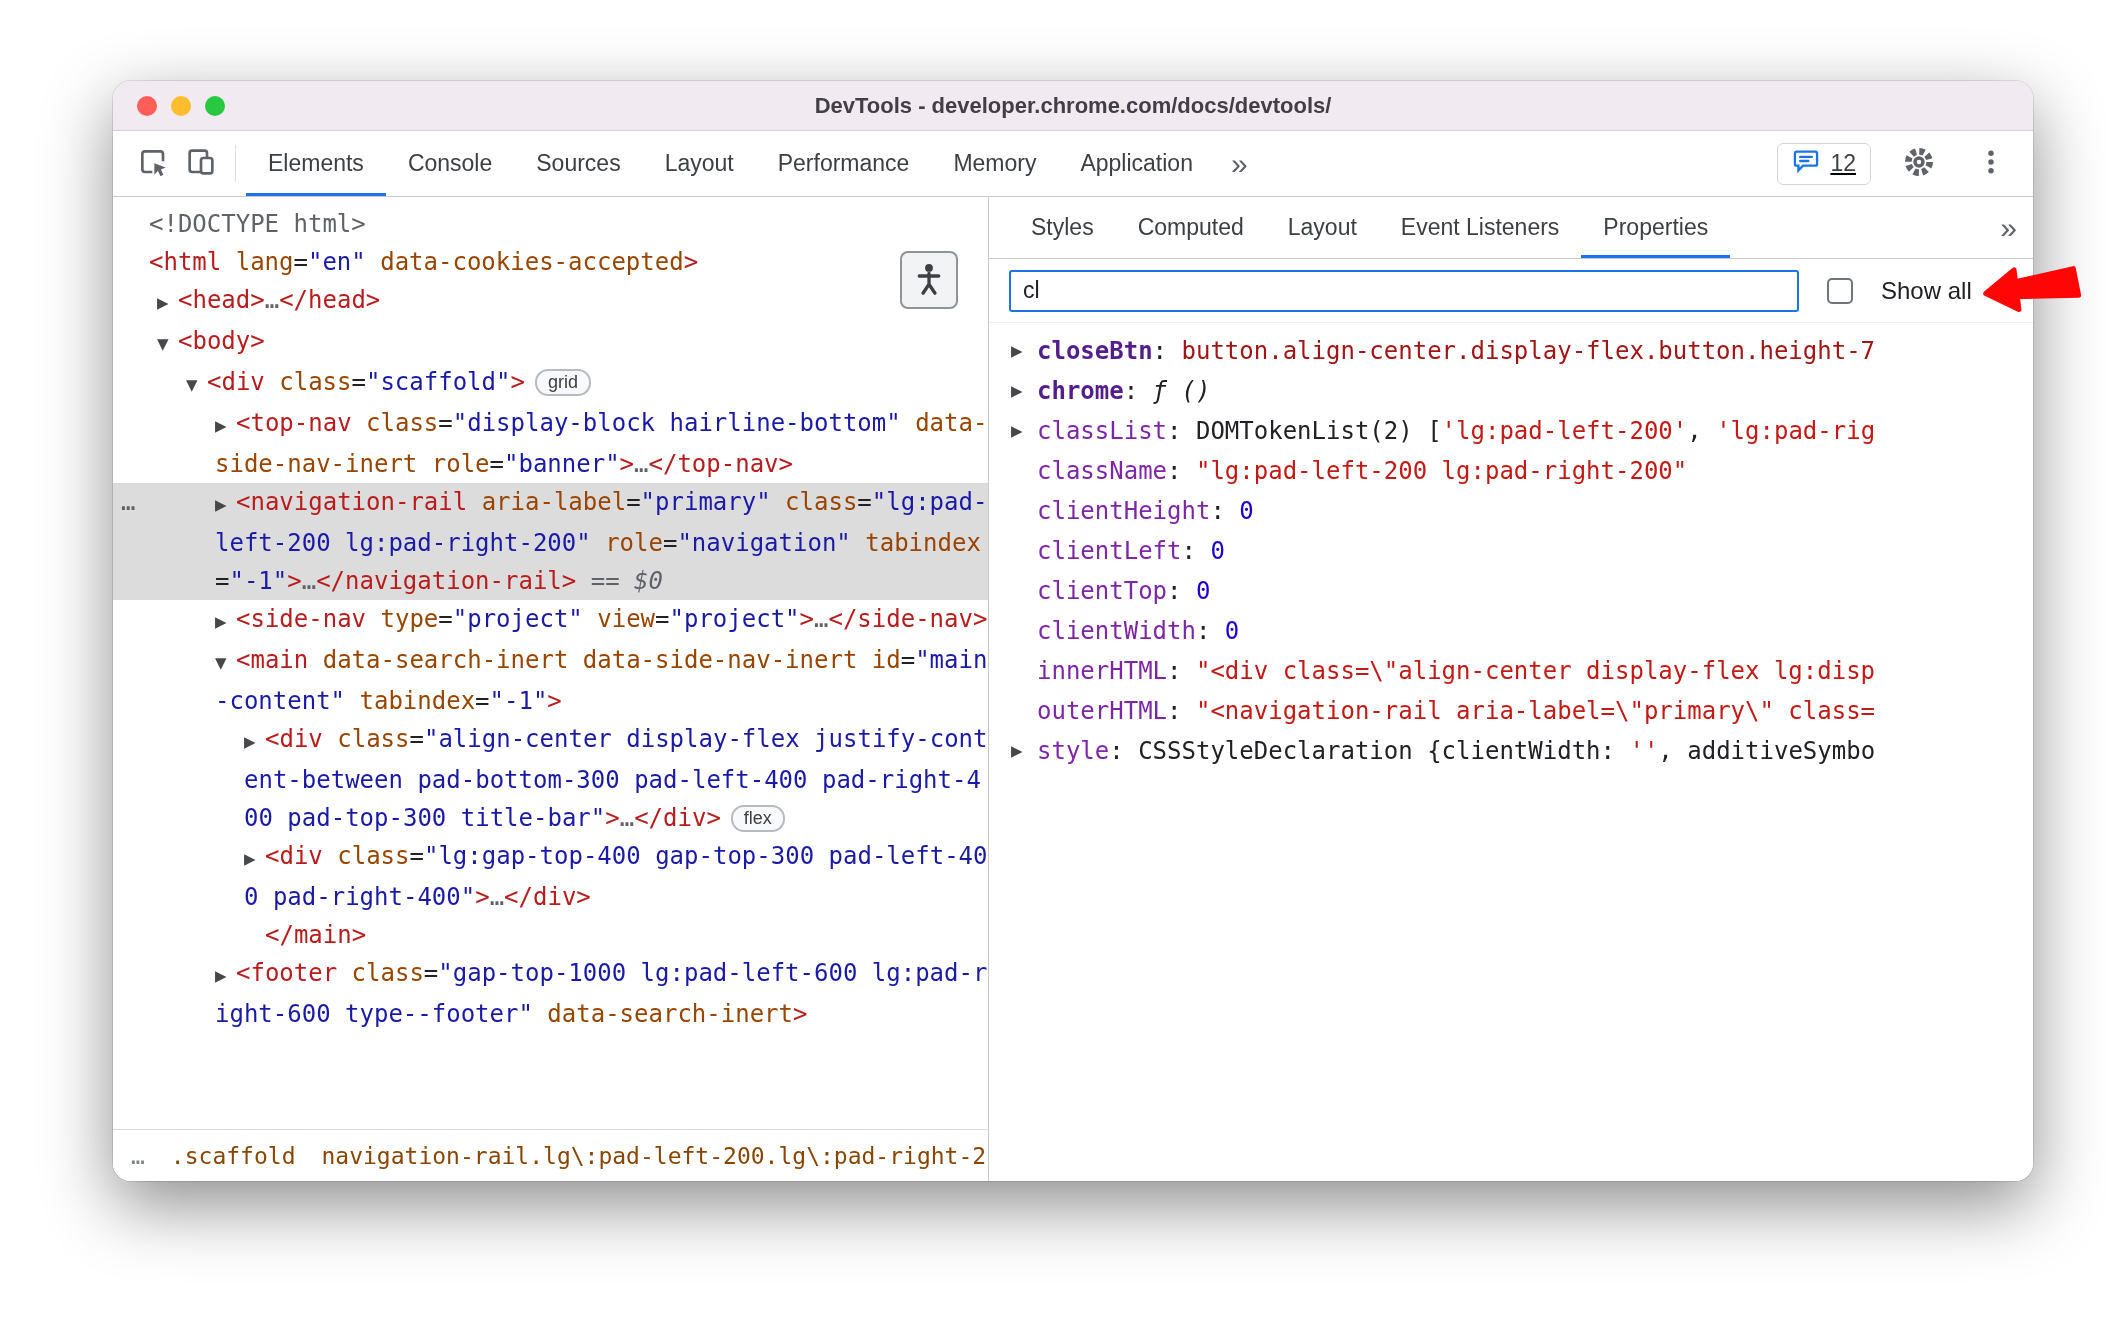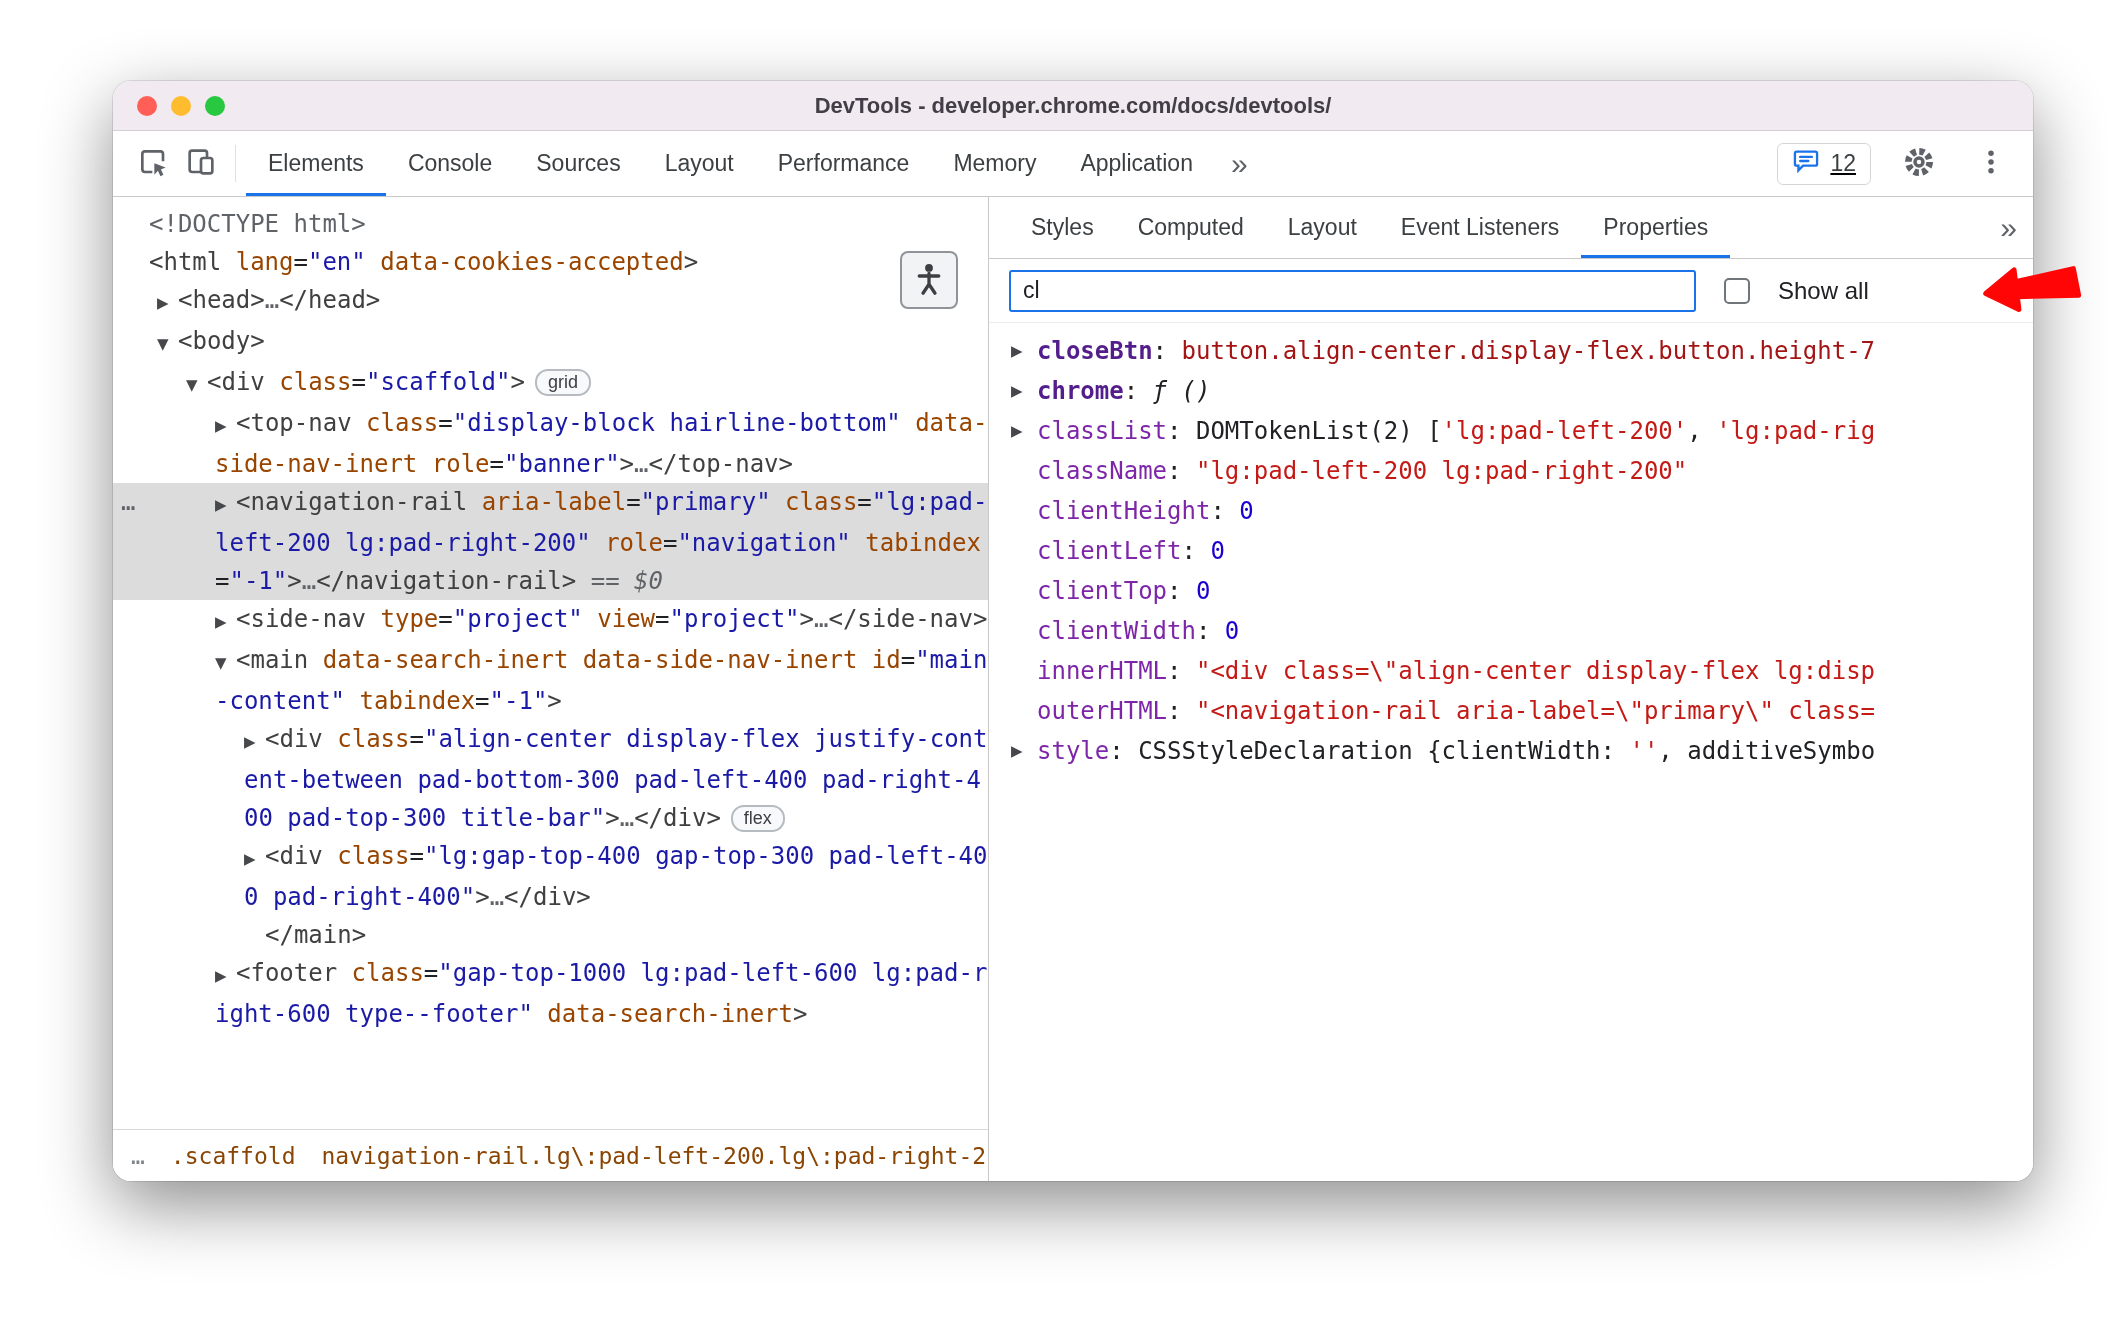--- a/index.html
+++ b/index.html
@@ -23,31 +23,31 @@
   .issues-btn{display:flex;align-items:center;gap:10px;height:42px;padding:0 14px;border:1px solid #d5d5d5;border-radius:6px;background:#fff;font-size:23px;color:#3c4043;cursor:pointer;}
   .main{flex:1;display:flex;min-height:0;}
   .elements-panel{width:876px;flex:0 0 876px;border-right:1px solid #c9c9c9;display:flex;flex-direction:column;position:relative;background:#fff;min-height:0;}
   .code{flex:1;overflow:hidden;padding-top:8px;font-family:"DejaVu Sans Mono","Liberation Mono",monospace;font-size:24px;line-height:38px;}
   .trow{position:relative;white-space:pre-wrap;word-break:break-all;color:#202124;}
   .trow.selected{background:#dcdcdc;}
   .tri{display:inline-block;width:21px;font-size:15px;color:#46484b;font-family:"DejaVu Sans",sans-serif;}
   .gutter{position:absolute;left:8px;top:0;color:#5f6368;}
   .badge{display:inline-block;margin-left:10px;border:2px solid #b6bbc1;border-radius:13px;background:#f8f9fa;color:#3c4043;
          font-family:"Liberation Sans",sans-serif;font-size:18px;line-height:23px;padding:0 11px;vertical-align:2px;white-space:nowrap;cursor:pointer;}
-  .tk-tag{color:#404040}.tk-attr{color:#994500}.tk-val{color:#1a1aa6}.tk-dim{color:#5f6368}.tk-plain{color:#202124}
+  .tk-tag{color:#b91c1c}.tk-attr{color:#994500}.tk-val{color:#1a1aa6}.tk-dim{color:#5f6368}.tk-plain{color:#202124}
   .tk-flag{color:#5f6368;font-style:italic}
   .a11y-btn{position:absolute;top:54px;right:30px;width:58px;height:58px;border:2px solid #909499;border-radius:8px;background:#f2f3f4;
             display:flex;align-items:center;justify-content:center;cursor:pointer;}
   .crumbs{flex:0 0 52px;height:52px;border-top:1px solid #d9d9d9;display:flex;align-items:center;gap:26px;padding:0 18px;
           font-family:"DejaVu Sans Mono","Liberation Mono",monospace;font-size:23px;white-space:nowrap;overflow:hidden;background:#fff;}
   .crumb{color:#8a4503;cursor:pointer}.crumb-dim{color:#80868b;cursor:pointer}
   .sidebar{flex:1;display:flex;flex-direction:column;min-width:0;background:#fff;}
   .side-tabs{height:62px;flex:0 0 62px;display:flex;align-items:stretch;border-bottom:1px solid #c9c9c9;padding-left:20px;}
   .filter-row{height:64px;flex:0 0 64px;display:flex;align-items:center;padding:0 20px;border-bottom:1px solid #ececec;}
-  .filter-input{width:687px;height:42px;border:2px solid #1a73e8;border-radius:3px;padding:0 12px;font-size:23px;
+  .filter-input{width:790px;height:42px;border:2px solid #1a73e8;border-radius:3px;padding:0 12px;font-size:23px;
                 font-family:"Liberation Sans",sans-serif;color:#202124;outline:none;}
   .checkbox{width:26px;height:26px;border:2px solid #70757a;border-radius:5px;background:#fff;margin-left:28px;flex:0 0 26px;cursor:pointer;}
   .show-all{margin-left:28px;font-size:24px;color:#202124;cursor:pointer;white-space:nowrap;}
   .props{flex:1;overflow:hidden;padding-top:8px;font-family:"DejaVu Sans Mono","Liberation Mono",monospace;font-size:24px;line-height:40px;white-space:nowrap;}
   .prow{position:relative;padding-left:48px;}
   .ptri{position:absolute;left:22px;top:0;font-size:15px;color:#46484b;font-family:"DejaVu Sans",sans-serif;}
   .pname{color:#7d26a8}
   .pname.own{font-weight:700;color:#531e8c}
   .v-dark{color:#202124}.v-str{color:#c41a16}.v-num{color:#1c00cf}.v-node{color:#a31515}
   .v-func{color:#202124;font-style:italic}

